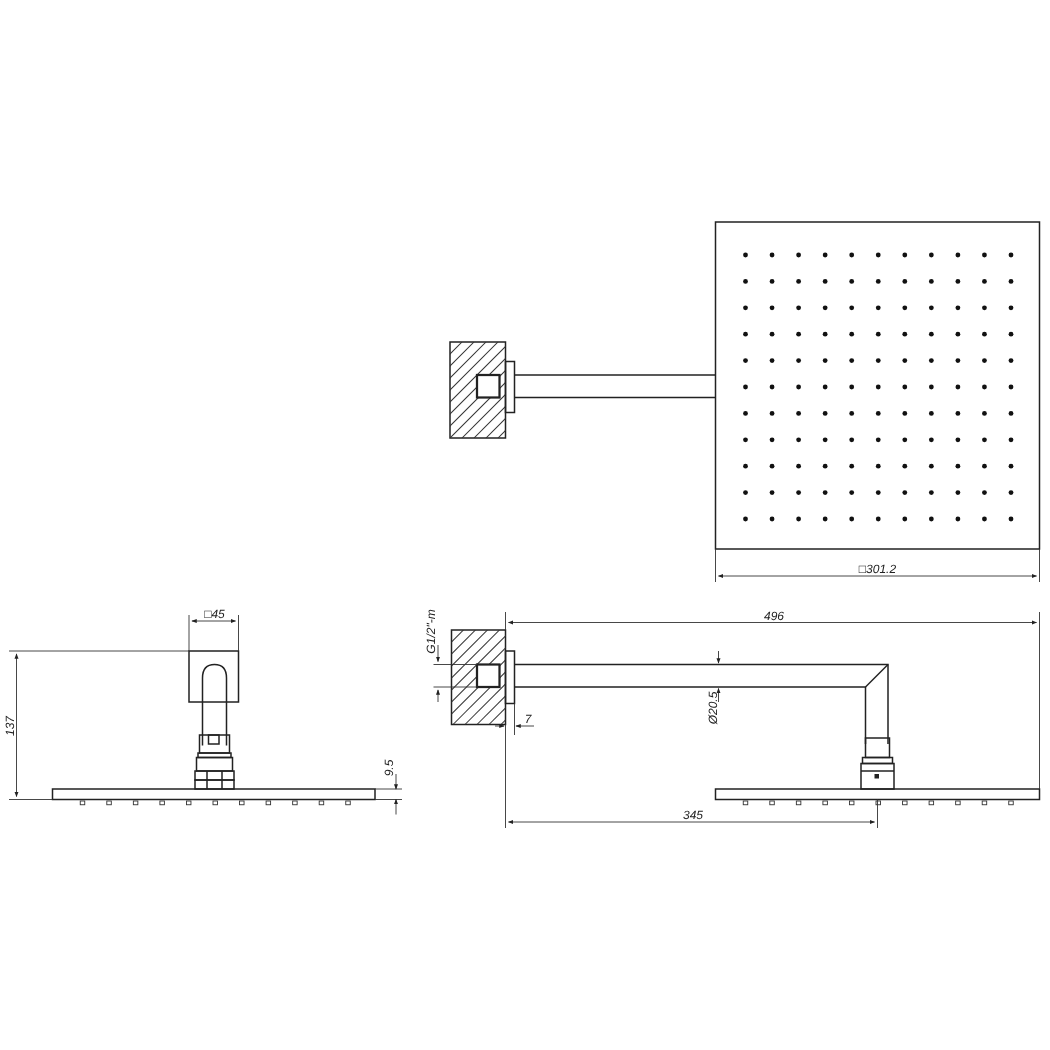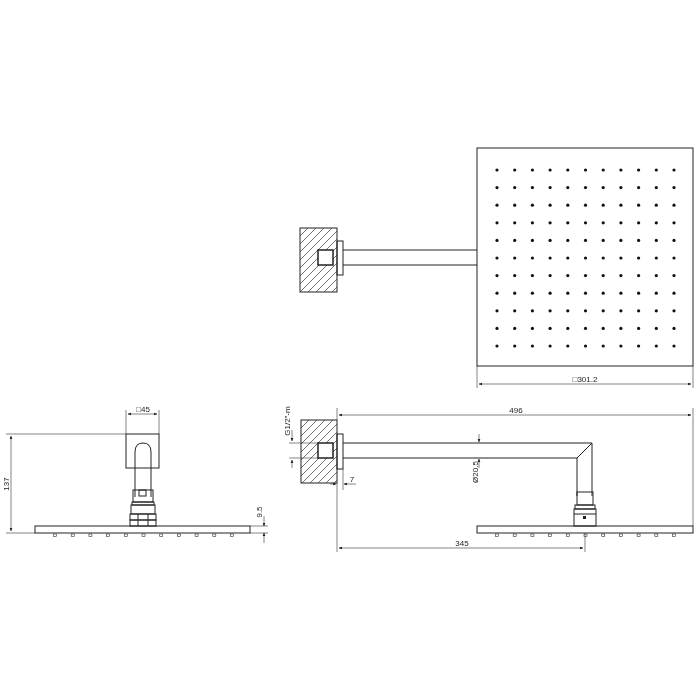--- a/index.html
+++ b/index.html
@@ -1,17 +1,17 @@
 <!DOCTYPE html>
 <html><head>
 <meta charset="utf-8">
 <style>
   html, body { margin:0; padding:0; background:#ffffff; }
   body { width:700px; height:700px; overflow:hidden; font-family:"Liberation Sans", sans-serif; }
-  #canvas { position:absolute; left:0; top:0; width:700px; height:524px; }
+  #canvas { position:absolute; left:0; top:0; width:700px; height:524px;font-style:italic; }
   svg text { font-family:"Liberation Sans", sans-serif; font-size:8px; fill:#222; }
   .ln { stroke:#222; stroke-width:1; fill:none; }
   .thin { stroke:#333; stroke-width:0.6; fill:none; }
   .hatch { stroke:#333; stroke-width:0.7; }
   .dot { fill:#111; }
 </style>
 </head>
 <body>
 
 <div id="canvas">

